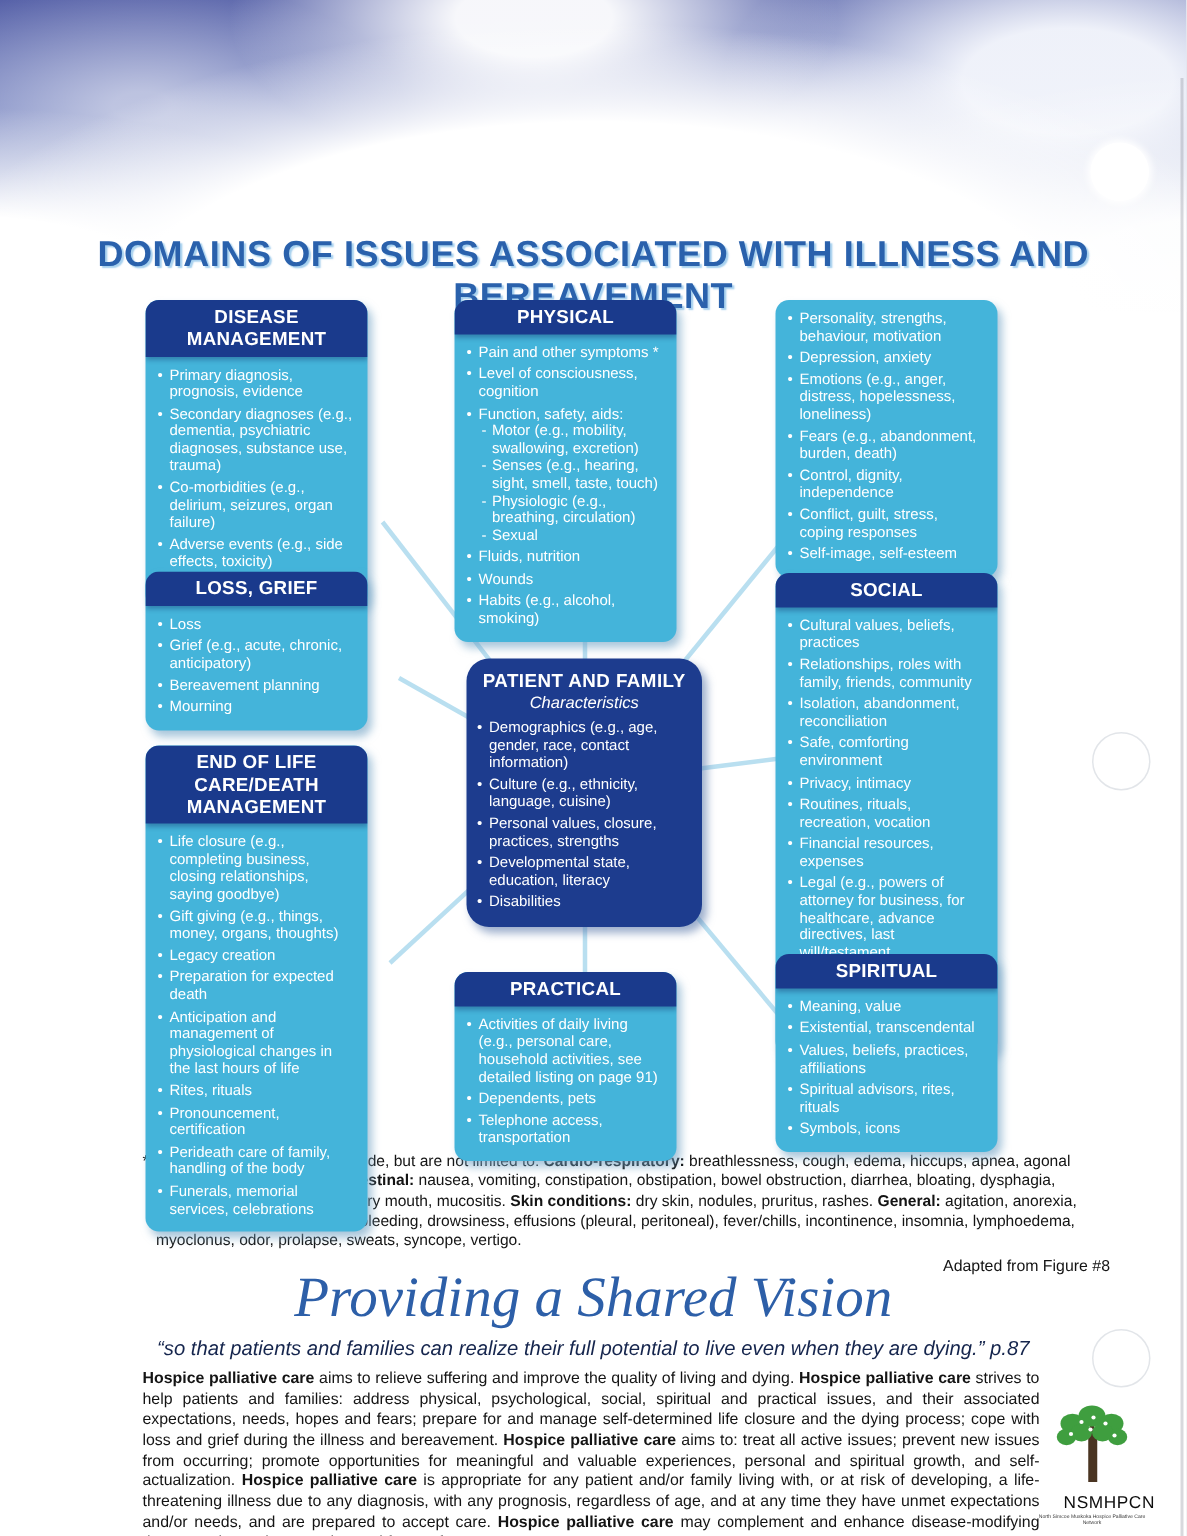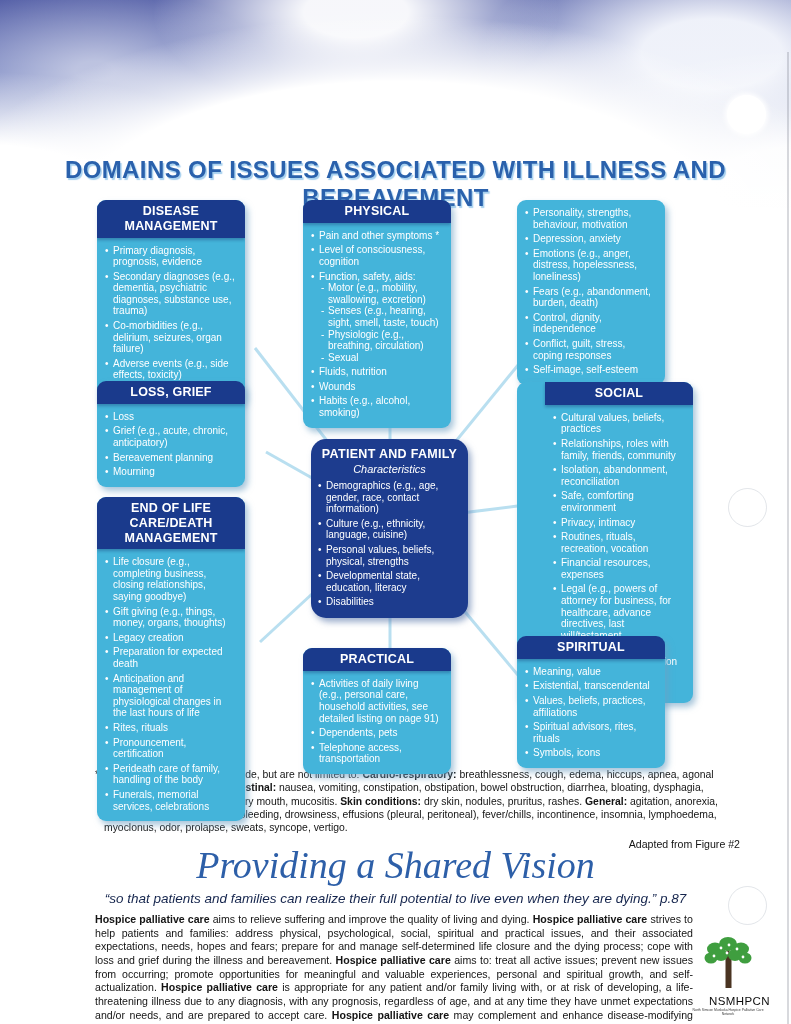--- a/index.html
+++ b/index.html
@@ -48,21 +48,21 @@
   .pbox-sub{text-align:center;font-size:11px;margin:2px 0 5px 0;font-style:italic;}
   .pbox .li{font-size:10px;}
 
   
   #box-disease{left:97px;top:200px;}
   #box-loss{left:97px;top:381px;}
   #box-eol{left:97px;top:497px;}
   #box-physical{left:303px;top:200px;}
   #box-practical{left:303px;top:648px;}
   #box-psych{left:517px;top:200px;}
-  #box-social{left:517px;top:382px;padding-left:28px;}
+  #box-social{left:517px;top:382px;}
   #box-spiritual{left:517px;top:636px;}
 
   
   .footnote{position:absolute;left:95px;top:768px;width:645px;font-size:10.4px;
     line-height:1.28;color:#141414;}
   .footnote .txt{display:block;text-indent:-9px;padding-left:9px;}
   .footnote .b, .bodytext .b{font-weight:700;}
   .adapted{display:block;text-align:right;margin-top:3px;font-size:10.6px;}
 
   .vision-heading{position:absolute;top:843px;left:0;width:100%;text-align:center;
@@ -247,21 +247,21 @@
         <div class="li main">
           <span class="marker">•</span>
           <span class="txt">Demographics (e.g., age, gender, race, contact information)</span>
         </div>
         <div class="li main">
           <span class="marker">•</span>
           <span class="txt">Culture (e.g., ethnicity, language, cuisine)</span>
         </div>
         <div class="li main">
           <span class="marker">•</span>
-          <span class="txt">Personal values, beliefs, physical, strengths</span>
+          <span class="txt">Personal values, closure, practices, strengths</span>
         </div>
         <div class="li main">
           <span class="marker">•</span>
           <span class="txt">Developmental state, education, literacy</span>
         </div>
         <div class="li main">
           <span class="marker">•</span>
           <span class="txt">Disabilities</span>
         </div>
       </div>
@@ -385,21 +385,21 @@
         </div>
         <div class="li main">
           <span class="marker">•</span>
           <span class="txt">Symbols, icons</span>
         </div>
       </div>
   </div>
 
   <div class="footnote">
     <span class="txt"><span>* Other common symptoms include, but are not limited to: </span><span class="b">Cardio-respiratory:</span><span> breathlessness, cough, edema, hiccups, apnea, agonal breathing patterns. </span><span class="b">Gastrointestinal:</span><span> nausea, vomiting, constipation, obstipation, bowel obstruction, diarrhea, bloating, dysphagia, dyspepsia. </span><span class="b">Oral conditions:</span><span> dry mouth, mucositis. </span><span class="b">Skin conditions:</span><span> dry skin, nodules, pruritus, rashes. </span><span class="b">General:</span><span> agitation, anorexia, cachexia, fatigue, weakness, bleeding, drowsiness, effusions (pleural, peritoneal), fever/chills, incontinence, insomnia, lymphoedema, myoclonus, odor, prolapse, sweats, syncope, vertigo.</span></span>
-    <span class="adapted">Adapted from Figure #2</span>
+    <span class="adapted">Adapted from Figure #8</span>
   </div>
 
   <div class="vision-heading">Providing a Shared Vision</div>
   <div class="vision-quote">“so that patients and families can realize their full potential to live even when they are dying.” p.87</div>
 
   <div class="bodytext"><span class="b">Hospice palliative care</span><span> aims to relieve suffering and improve the quality of living and dying. </span><span class="b">Hospice palliative care</span><span> strives to help patients and families: address physical, psychological, social, spiritual and practical issues, and their associated expectations, needs, hopes and fears; prepare for and manage self-determined life closure and the dying process; cope with loss and grief during the illness and bereavement. </span><span class="b">Hospice palliative care</span><span> aims to: treat all active issues; prevent new issues from occurring; promote opportunities for meaningful and valuable experiences, personal and spiritual growth, and self-actualization. </span><span class="b">Hospice palliative care</span><span> is appropriate for any patient and/or family living with, or at risk of developing, a life-threatening illness due to any diagnosis, with any prognosis, regardless of age, and at any time they have unmet expectations and/or needs, and are prepared to accept care. </span><span class="b">Hospice palliative care</span><span> may complement and enhance disease-modifying therapy or it may become the total focus of care. p. 17</span></div>
 
   <div class="logo">
     <svg width="58" height="56" viewBox="0 0 58 56">
       <rect x="26.5" y="18" width="6" height="34" fill="#4a3422"></rect>

